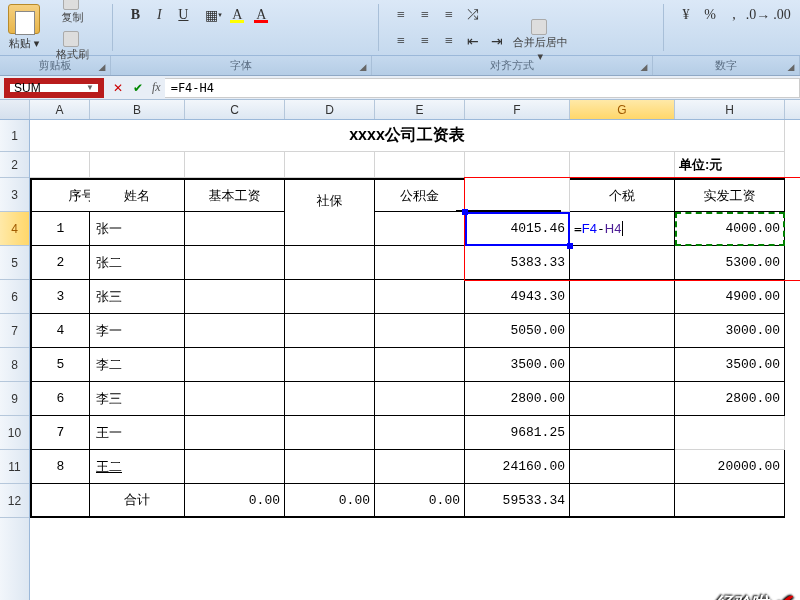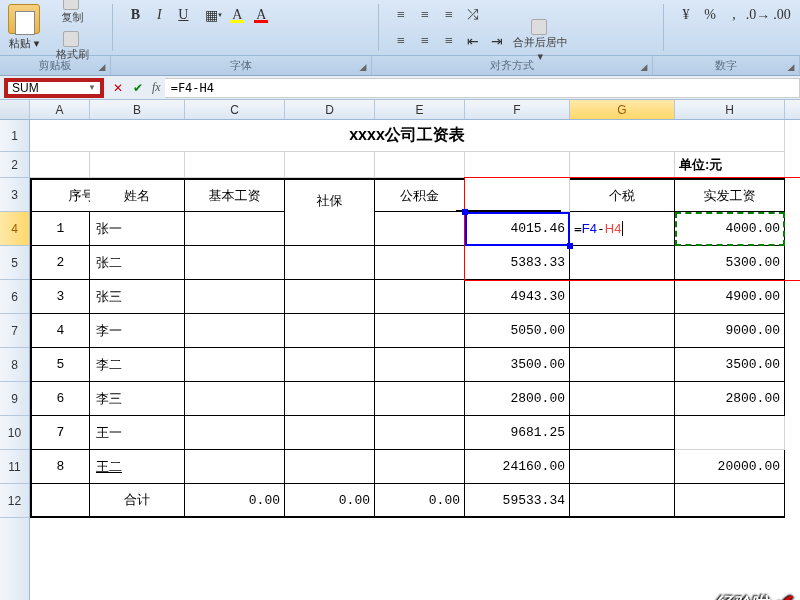--- a/index.html
+++ b/index.html
@@ -17,21 +17,21 @@
 
 .ribbon-group-labels { display: flex; background: linear-gradient(#c5d9ee, #b5cde6); height: 20px; border-bottom: 1px solid #8fa8c5; font-size: 11px; color: #5a6d82; }
 .group-label { display: flex; align-items: center; justify-content: center; border-right: 1px solid #a8bfd8; position: relative; }
 .group-label .dialog-launcher { position: absolute; right: 2px; bottom: 2px; width: 12px; height: 12px; font-size: 9px; color: #666; display: flex; align-items: center; justify-content: center; cursor: pointer; }
 
 .fmt-btn { width: 22px; height: 22px; display: inline-flex; align-items: center; justify-content: center; border: 1px solid transparent; margin: 0 1px; cursor: pointer; font-family: "Times New Roman", serif; font-size: 14px; color: #333; }
 .fmt-row { display: flex; align-items: center; height: 26px; }
 .color-strip { position: absolute; bottom: 2px; left: 3px; width: 14px; height: 3px; }
 
 .formula-bar { display: flex; align-items: center; background: #e8eef6; border-bottom: 1px solid #a8bfd8; height: 24px; font-size: 12px; }
-.name-box { width: 100px; background: #fff; border: 4px solid #b91c1c; padding: 2px 4px; margin: 2px 4px; height: 20px; display: flex; align-items: center; justify-content: space-between; }
+.name-box { width: 100px; background: #fff; border: 6px solid #b91c1c; padding: 2px 4px; margin: 2px 4px; height: 20px; display: flex; align-items: center; justify-content: space-between; }
 .name-box-dd { font-size: 8px; color: #666; }
 .fb-btn { width: 20px; text-align: center; cursor: pointer; color: #555; font-size: 12px; }
 .fx-label { font-style: italic; font-family: "Times New Roman"; color: #555; padding: 0 4px; }
 .formula-input { flex: 1; background: #fff; border: 1px solid #ccc; border-left: none; padding: 2px 6px; height: 20px; font-size: 12px; font-family: Consolas, monospace; }
 
 .sheet-area { position: relative; background: #fff; }
 .col-headers { display: flex; background: linear-gradient(#f2f6fb, #dde7f2); border-bottom: 1px solid #9bb8d9; height: 20px; font-size: 12px; color: #333; }
 .corner { width: 30px; border-right: 1px solid #b5c7db; background: linear-gradient(#e8eef6, #d5e0ed); }
 .col-h { border-right: 1px solid #b5c7db; display: flex; align-items: center; justify-content: center; cursor: pointer; }
 .col-h.active { background: linear-gradient(#ffe9a8, #ffd76a); color: #a05a00; }
@@ -52,21 +52,21 @@
 
 .tbl-border-t { border-top: 2px solid #000; }
 .tbl-border-l { border-left: 2px solid #000; }
 .tbl-border-r { border-right: 2px solid #000; }
 .tbl-border-b { border-bottom: 2px solid #000; }
 .tbl-inner-r { border-right: 1px solid #000; }
 .tbl-inner-b { border-bottom: 1px solid #000; }
 
 .editing-cell { background: #fff; font-family: Consolas, monospace; font-size: 13px; }
 .ref-blue { color: #0000ff; }
-.ref-green { color: #ef4444; }
+.ref-green { color: #4c1d95; }
 .red-outline { position: absolute; border: 1px solid #ff0000; pointer-events: none; }
 
 .watermark { position: absolute; right: 8px; bottom: 4px; font-size: 18px; font-weight: bold; color: #fff; text-shadow: 1px 1px 2px #000, -1px -1px 2px #000; font-style: italic; }
 .watermark .check { color: #e00000; font-size: 22px; }
 </style>
 </head>
 <body>
 
 <div class="ribbon">
   <div style="display:flex;width:110px;">
@@ -317,21 +317,21 @@
         <div class="cell num tbl-inner-r tbl-inner-b" style="left:435px;top:160px;width:105px;height:34px;">4943.30</div>
         <div class="cell num tbl-inner-r tbl-inner-b" style="left:540px;top:160px;width:105px;height:34px;"></div>
         <div class="cell num tbl-inner-r tbl-inner-b tbl-border-r" style="left:645px;top:160px;width:110px;height:34px;">4900.00</div>
         <div class="cell ctr tbl-inner-r tbl-inner-b tbl-border-l" style="left:0px;top:194px;width:60px;height:34px;">4</div>
         <div class="cell name tbl-inner-r tbl-inner-b" style="left:60px;top:194px;width:95px;height:34px;">李一</div>
         <div class="cell num tbl-inner-r tbl-inner-b" style="left:155px;top:194px;width:100px;height:34px;"></div>
         <div class="cell num tbl-inner-r tbl-inner-b" style="left:255px;top:194px;width:90px;height:34px;"></div>
         <div class="cell num tbl-inner-r tbl-inner-b" style="left:345px;top:194px;width:90px;height:34px;"></div>
         <div class="cell num tbl-inner-r tbl-inner-b" style="left:435px;top:194px;width:105px;height:34px;">5050.00</div>
         <div class="cell num tbl-inner-r tbl-inner-b" style="left:540px;top:194px;width:105px;height:34px;"></div>
-        <div class="cell num tbl-inner-r tbl-inner-b tbl-border-r" style="left:645px;top:194px;width:110px;height:34px;">9000.00</div>
+        <div class="cell num tbl-inner-r tbl-inner-b tbl-border-r" style="left:645px;top:194px;width:110px;height:34px;">3000.00</div>
         <div class="cell ctr tbl-inner-r tbl-inner-b tbl-border-l" style="left:0px;top:228px;width:60px;height:34px;">5</div>
         <div class="cell name tbl-inner-r tbl-inner-b" style="left:60px;top:228px;width:95px;height:34px;">李二</div>
         <div class="cell num tbl-inner-r tbl-inner-b" style="left:155px;top:228px;width:100px;height:34px;"></div>
         <div class="cell num tbl-inner-r tbl-inner-b" style="left:255px;top:228px;width:90px;height:34px;"></div>
         <div class="cell num tbl-inner-r tbl-inner-b" style="left:345px;top:228px;width:90px;height:34px;"></div>
         <div class="cell num tbl-inner-r tbl-inner-b" style="left:435px;top:228px;width:105px;height:34px;">3500.00</div>
         <div class="cell num tbl-inner-r tbl-inner-b" style="left:540px;top:228px;width:105px;height:34px;"></div>
         <div class="cell num tbl-inner-r tbl-inner-b tbl-border-r" style="left:645px;top:228px;width:110px;height:34px;">3500.00</div>
         <div class="cell ctr tbl-inner-r tbl-inner-b tbl-border-l" style="left:0px;top:262px;width:60px;height:34px;">6</div>
         <div class="cell name tbl-inner-r tbl-inner-b" style="left:60px;top:262px;width:95px;height:34px;">李三</div>

